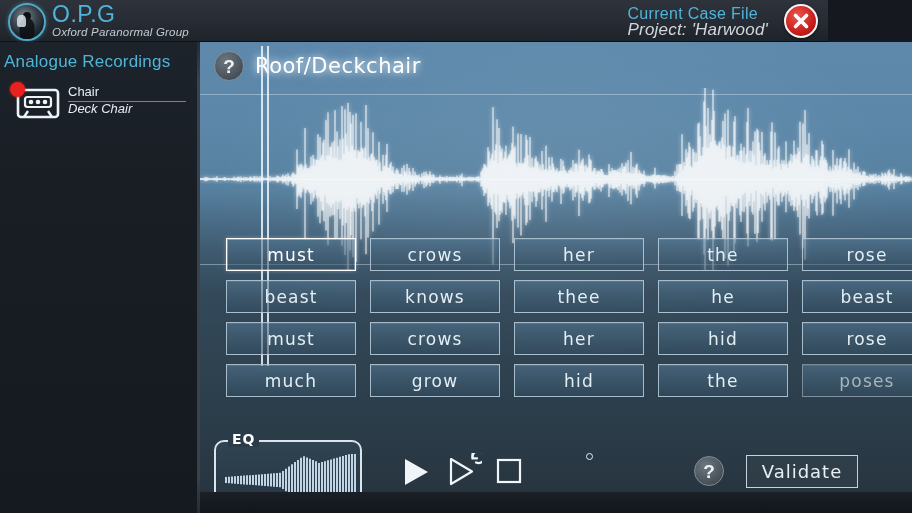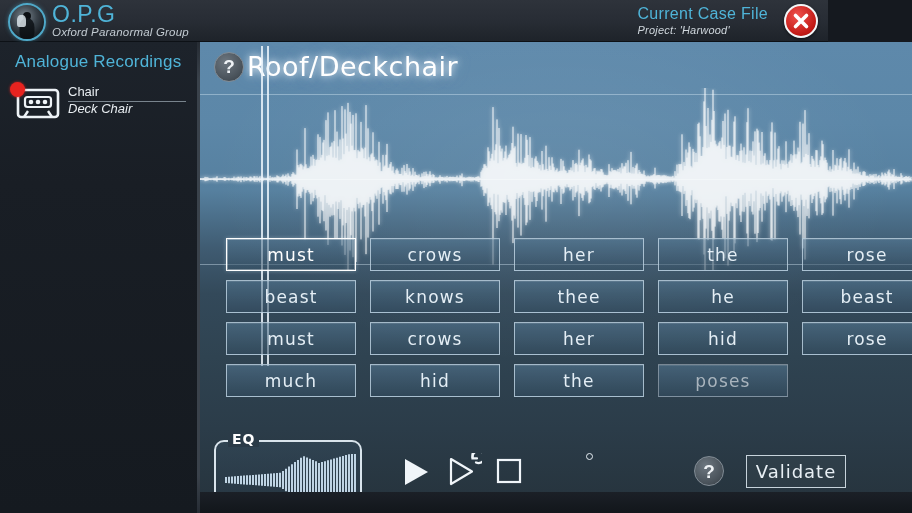--- a/index.html
+++ b/index.html
@@ -47,36 +47,36 @@
     font-weight:400;
   }
   .brand-sub {
     font-size:11.5px; color:#c3cbd2; font-style:italic; line-height:14px;
     margin-top:-1px; letter-spacing:.2px;
   }
   .case {
     position:absolute; right:60px; top:4px; text-align:left;
   }
   .case-title { font-size:16px; color:#4fb4d8; line-height:19px; letter-spacing:.3px; }
-  .case-sub { font-size:11px; color:#cfd6dc; font-style:italic; line-height:14px; letter-spacing:.2px; }
+  .case-sub { font-size:17px; color:#cfd6dc; font-style:italic; line-height:14px; letter-spacing:.2px; }
   .closebtn {
     position:absolute; right:10px; top:4px; width:34px; height:34px;
     border-radius:50%; background:radial-gradient(circle at 38% 32%,#f0514d,#c01814 70%,#8f0f0c);
     border:2px solid #f3f6f8; cursor:pointer;
     box-shadow:0 1px 3px rgba(0,0,0,.6);
   }
   .closebtn svg { position:absolute; left:5px; top:5px; }
 
   
   .sidebar {
     position:absolute; left:0; top:42px; width:197px; height:471px;
     background:linear-gradient(180deg,#1d232b 0%,#191e25 30%,#151a20 100%);
   }
   .side-title {
-    position:absolute; left:15px; top:10px;
+    position:absolute; left:4px; top:10px;
     font-size:17px; color:#4fb4d8; letter-spacing:.2px;
   }
   .rec-item { position:absolute; left:10px; top:40px; width:178px; height:42px; cursor:pointer; }
   .cassette { position:absolute; left:4px; top:3px; width:48px; height:36px; }
   .rec-dot {
     position:absolute; left:0px; top:0px; width:15px; height:15px;
     border-radius:50%; background:#e8231f; box-shadow:0 0 3px rgba(232,35,31,.8);
   }
   .rec-label { position:absolute; left:58px; top:1px; width:118px; }
   .rec-l1 { font-size:13px; color:#e9eef2; line-height:17px; }
@@ -114,21 +114,21 @@
     display:inline-block; vertical-align:middle;
   }
   .help-ico span {
     position:absolute; left:0; top:0; width:100%; height:100%;
     display:flex; align-items:center; justify-content:center;
     font-size:19px; color:#eef2f5; font-weight:bold; line-height:1;
     font-family:"Liberation Sans", sans-serif;
   }
   .title-row { position:absolute; left:14px; top:9px; display:flex; align-items:center; }
   .rec-title {
-    margin-left:3px; font-size:27px; color:#ffffff; letter-spacing:.5px;
+    margin-left:11px; font-size:21px; color:#ffffff; letter-spacing:.5px;
     font-family:"DejaVu Sans", sans-serif; font-weight:400;
     text-shadow:0 0 7px rgba(255,255,255,.85), 0 0 14px rgba(190,225,255,.5);
     text-align:center;
   }
 
   
   .wave-area { position:absolute; left:0; top:46px; width:712px; height:182px; }
   .wave-line { position:absolute; left:0; width:712px; height:1px; background:rgba(215,233,245,.42); }
   .wave-svg { position:absolute; left:0; top:0; }
   .playhead {
@@ -171,21 +171,21 @@
   }
   .eqbars { position:absolute; left:7px; top:8px; }
 
   .tctrl { position:absolute; cursor:pointer; }
   .dot-ind {
     position:absolute; left:372px; top:13px; width:7px; height:7px;
     border-radius:50%; border:1.5px solid #e6edf3; background:transparent;
   }
   .toolbar { position:absolute; left:14px; top:398px; width:690px; height:76px; }
   .validate {
-    position:absolute; left:532px; top:15px; width:100px; height:33px;
+    position:absolute; left:532px; top:15px; width:112px; height:33px;
     border:1px solid #c7d3db; background:rgba(255,255,255,.03);
     display:flex; align-items:center; justify-content:center;
     font-family:"DejaVu Sans", sans-serif; font-size:18px; color:#e8eff4;
     letter-spacing:1px; cursor:pointer;
   }
   .help2 { position:absolute; left:480px; top:16px; }
 </style>
 </head>
 <body>
 
@@ -310,20 +310,23 @@
           <span>her</span>
         </div>
         <div class="wbtn">
           <span>hid</span>
         </div>
         <div class="wbtn">
           <span>rose</span>
         </div>
         <div class="wbtn">
           <span>much</span>
+        </div>
+        <div class="wbtn">
+          <span>grow</span>
         </div>
         <div class="wbtn">
           <span>hid</span>
         </div>
         <div class="wbtn">
           <span>the</span>
         </div>
         <div class="wbtn dim">
           <span>poses</span>
         </div>

